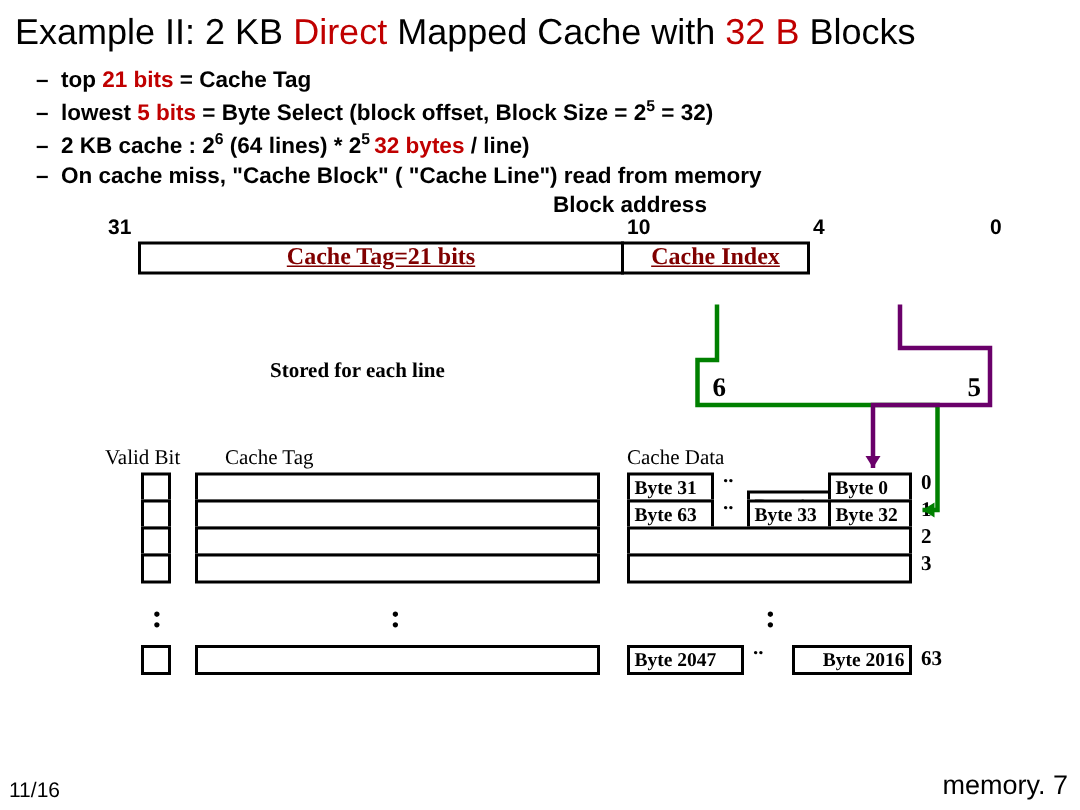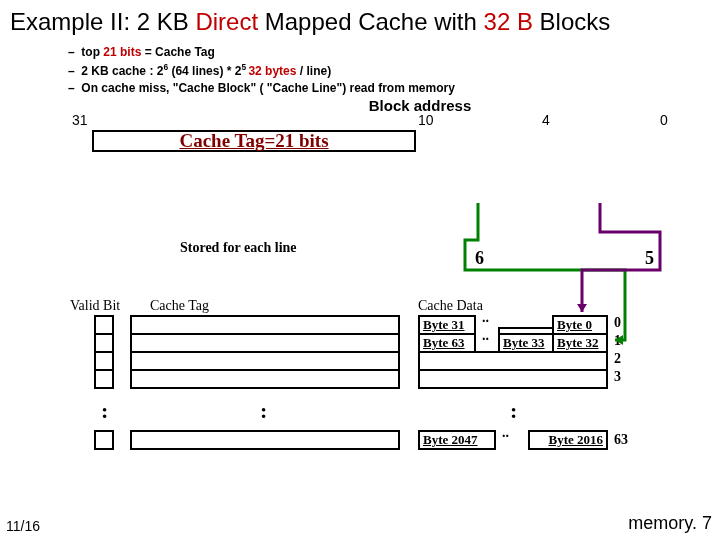--- a/index.html
+++ b/index.html
@@ -13,22 +13,22 @@
     overflow: hidden;
   }
   .title {
     font-size: 24px;
     padding: 8px 10px 6px 10px;
     letter-spacing: 0px;
   }
   .title .red { color: #c00000; }
   .title .blk { color: #000; }
   .bullets {
-    margin: 2px 0 4px 68px;
-    font-size: 12px;
+    margin: 2px 0 4px 24px;
+    font-size: 15px;
     font-weight: bold;
     color: #000;
   }
   .bullets .row { margin: 3px 0; }
   .bullets .red { color: #c00000; font-weight: bold; }
   sup { font-size: 0.7em; }
   .block-addr-label {
     text-align: center;
     font-size: 15px;
     font-weight: bold;
@@ -36,33 +36,33 @@
     margin-top: -2px;
   }
   .addrwrap {
     position: relative;
     height: 60px;
     margin-top: -2px;
   }
   .bitnum {
     position: absolute;
     font-size: 14px;
-    font-weight: normal;
+    font-weight: bold;
     top: 0;
   }
   .addrbox {
     position: absolute;
     top: 18px;
     height: 22px;
     border: 2px solid #000;
     box-sizing: border-box;
     text-align: center;
     line-height: 18px;
     font-family: Georgia, "Times New Roman", serif;
-    font-size: 19px;
+    font-size: 16px;
     font-weight: bold;
     text-decoration: underline;
     color: #800000;
   }
   .stored-label {
     position: absolute;
     font-size: 14px;
     font-family: Georgia, "Times New Roman", serif;
     font-weight: bold;
     color: #000;
@@ -85,21 +85,20 @@
     position: absolute;
     border: 2px solid #000;
     box-sizing: border-box;
     font-family: Georgia, "Times New Roman", serif;
     font-weight: bold;
     font-size: 13px;
     text-align: left;
     padding-left: 3px;
     line-height: 16px;
     background: #fff;
-    text-decoration: underline;
   }
   .rownum {
     position: absolute;
     font-family: Georgia, "Times New Roman", serif;
     font-weight: bold;
     font-size: 14px;
   }
   .dots {
     position: absolute;
     font-family: Georgia, "Times New Roman", serif;
@@ -134,33 +133,35 @@
 </style>
 </head>
 <body>
 
 <div class="title">
   <span class="blk">Example II: 2 KB </span><span class="red">Direct</span><span class="blk"> Mapped Cache with </span><span class="red">32 B</span><span class="blk"> Blocks</span>
 </div>
 
 <div class="bullets">
   <div class="row">–&nbsp;&nbsp;<span>top </span><span class="red">21 bits</span><span> = Cache Tag</span></div>
+  <div class="row">–&nbsp;&nbsp;<span>lowest </span><span class="red">5 bits</span><span> = Byte Select (block offset, Block Size = 2</span><sup>5</sup><span>  = 32)</span></div>
   <div class="row">–&nbsp;&nbsp;<span>2 KB cache : 2</span><sup>6</sup><span> (64 lines) * 2</span><sup>5 </sup><span class="red">32 bytes</span><span> / line)</span></div>
   <div class="row">–&nbsp;&nbsp;<span>On cache miss,  "Cache Block" ( "Cache Line") read from memory</span></div>
 </div>
 
 <div class="block-addr-label">Block address</div>
 
 <div class="addrwrap">
   <span class="bitnum" style="left:72px;">31</span>
   <span class="bitnum" style="left:418px;">10</span>
   <span class="bitnum" style="left:542px;">4</span>
   <span class="bitnum" style="left:660px;">0</span>
 
   <div class="addrbox" style="left:92px; width:324px;">Cache Tag=21 bits</div>
+  <div class="addrbox" style="left:414px; width:126px;">Cache Index</div>
 </div>
 
 <div class="stored-label" style="left:180px; top:240px;">
   <div>Stored for each line</div>
 </div>
 
 <div class="chart-num" style="left:475px; top:248px;">6</div>
 <div class="chart-num" style="left:645px; top:248px;">5</div>
 
 <div class="lbl" style="left:70px;  top:298px;">Valid Bit</div>

